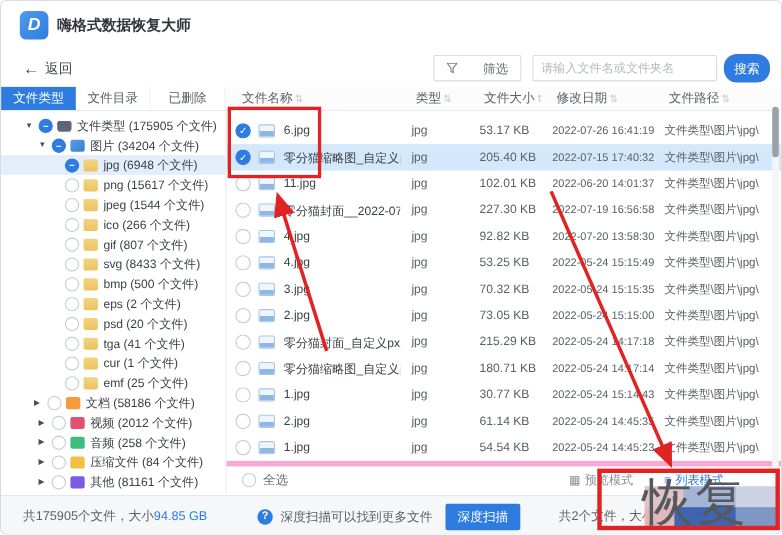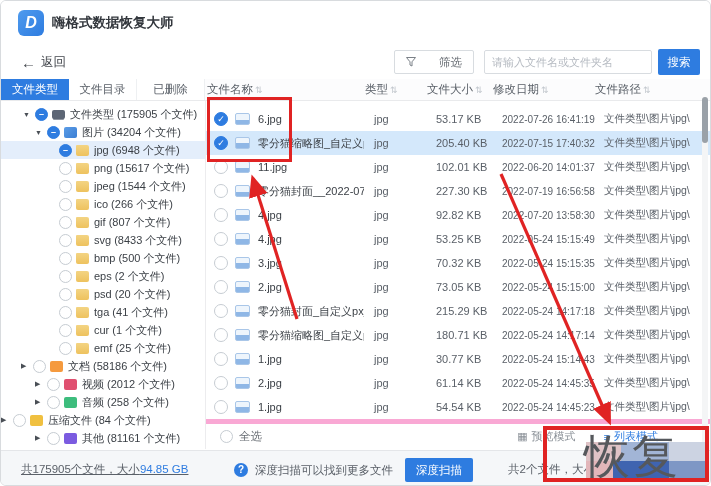--- a/index.html
+++ b/index.html
@@ -32,32 +32,32 @@
              display:flex; align-items:center; padding:0 10px 0 20px; }
   .back { display:flex; align-items:center; gap:5px; font-size:12.5px; color:#44484e; }
   .back .arrow { font-size:15px; }
   .filter-btn { margin-left:auto; display:flex; align-items:center; gap:23px; height:24px;
                 padding:0 11px; border:1px solid #d8dce0; border-radius:2px; font-size:11.5px;
                 color:#666b72; background:#fff; }
   .search-box { margin-left:10px; width:168px; height:24px; border:1px solid #d8dce0;
                 border-radius:2px; font-size:11px; padding:0 7px; color:#444; }
   .search-box::placeholder { color:#b5bac1; }
   .search-btn { margin-left:6px; width:42px; height:26px; background:#2e7ce0; color:#fff;
-                border:none; border-radius:2px; font-size:11.5px; }
+                border:none; border-radius:12px; font-size:11.5px; }
 
   
   .tabs-header { position:absolute; left:0; top:78px; width:100%; height:22px; display:flex;
                  border-bottom:1px solid #e9eaec; background:#fcfcfd; }
   .tabs { width:205px; display:flex; }
   .tab { width:68px; display:flex; align-items:center; justify-content:center; font-size:11.5px;
          color:#5a6068; background:#fff; border-right:1px solid #eef0f2; }
   .tab.active { background:#2e7ce0; color:#fff; border-right:none; }
   .thead { flex:1; display:grid; grid-template-columns:158px 62px 66px 102px 1fr;
            align-items:center; font-size:11.5px; color:#5a6068; }
-  .thead .hc { padding-left:1px; white-space:nowrap; overflow:hidden; }
+  .thead .hc { padding-left:14px; white-space:nowrap; overflow:hidden; }
   .sort { font-size:9px; color:#c2c7cd; margin-left:2px; }
 
   
   .main { position:absolute; left:0; top:100px; width:100%; height:348px; display:flex; }
   .sidebar { width:205px; height:100%; border-right:1px solid #ececee; padding-top:4px; overflow:hidden; }
   .tree-row { height:18px; display:flex; align-items:center; white-space:nowrap; }
   .tree-row.selected { background:#e4eefb; }
   .tree-arrow { width:12px; font-size:7px; color:#4a4f56; flex:0 0 12px; }
   .tree-check { width:13px; height:13px; flex:0 0 13px; border-radius:50%; margin-right:4px;
                 border:1px solid #c6ccd2; background:#fff; font-size:9px; line-height:11px;
@@ -98,21 +98,21 @@
   .vm { display:flex; align-items:center; gap:4px; font-size:11px; color:#8a9097; }
   .vm.active { color:#2e7ce0; }
   .vm .vmicon { font-size:11px; }
 
   .scrolltrack { position:absolute; right:2px; top:0; width:6px; height:348px; background:#f4f5f6; }
   .scrollthumb { position:absolute; right:2px; top:-4px; width:6px; height:46px; background:#9aa1a8; border-radius:3px; }
 
   
   .footer { position:absolute; left:0; top:449px; width:100%; height:37px; background:#f5f7f9;
             border-top:1px solid #e4e6e9; font-size:11.5px; color:#5a6068; }
-  .f-left { position:absolute; left:20px; top:11px;text-decoration:underline; }
+  .f-left { position:absolute; left:20px; top:11px; }
   .f-scan { position:absolute; left:233px; top:7px; display:flex; align-items:center; gap:7px; }
   .help-ic { width:14px; height:14px; border-radius:50%; background:#2e7ce0; color:#fff;
              font-size:10px; font-weight:bold; text-align:center; line-height:14px; }
   .scan-btn { width:68px; height:24px; background:#2e7ce0; color:#fff; border:none;
               border-radius:2px; font-size:11.5px; margin-left:5px; }
   .f-right { position:absolute; left:507px; top:11px; white-space:nowrap; }
   .blue { color:#2e7ce0; }
 
   
   .anno { position:absolute; pointer-events:none; }
@@ -243,39 +243,39 @@
           <span class="tree-check"></span>
           <span class="tree-icon icon-folder"></span>
           <span class="tree-label">cur (1 个文件)</span>
         </div>
         <div class="tree-row" style="padding-left: 46px;">
           <span class="tree-arrow"></span>
           <span class="tree-check"></span>
           <span class="tree-icon icon-folder"></span>
           <span class="tree-label">emf (25 个文件)</span>
         </div>
-        <div class="tree-row" style="padding-left: 20px;">
+        <div class="tree-row" style="padding-left: 30px;">
           <span class="tree-arrow">▶</span>
           <span class="tree-check"></span>
           <span class="tree-icon icon-doc"></span>
           <span class="tree-label">文档 (58186 个文件)</span>
         </div>
         <div class="tree-row" style="padding-left: 34px;">
           <span class="tree-arrow">▶</span>
           <span class="tree-check"></span>
           <span class="tree-icon icon-video"></span>
           <span class="tree-label">视频 (2012 个文件)</span>
         </div>
         <div class="tree-row" style="padding-left: 34px;">
           <span class="tree-arrow">▶</span>
           <span class="tree-check"></span>
           <span class="tree-icon icon-audio"></span>
           <span class="tree-label">音频 (258 个文件)</span>
         </div>
-        <div class="tree-row" style="">
+        <div class="tree-row" style="padding-left: 34px;">
           <span class="tree-arrow">▶</span>
           <span class="tree-check"></span>
           <span class="tree-icon icon-zip"></span>
           <span class="tree-label">压缩文件 (84 个文件)</span>
         </div>
         <div class="tree-row" style="padding-left: 34px;">
           <span class="tree-arrow">▶</span>
           <span class="tree-check"></span>
           <span class="tree-icon icon-other"></span>
           <span class="tree-label">其他 (81161 个文件)</span>

